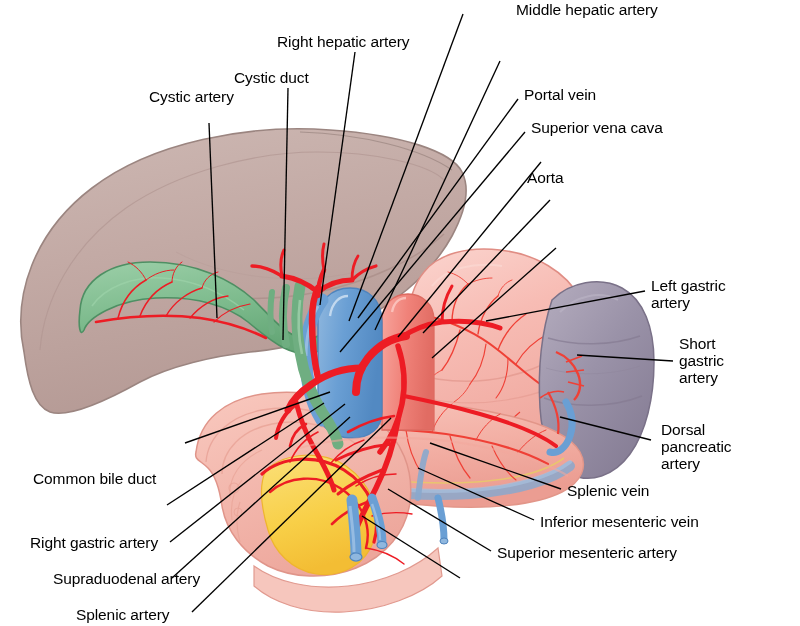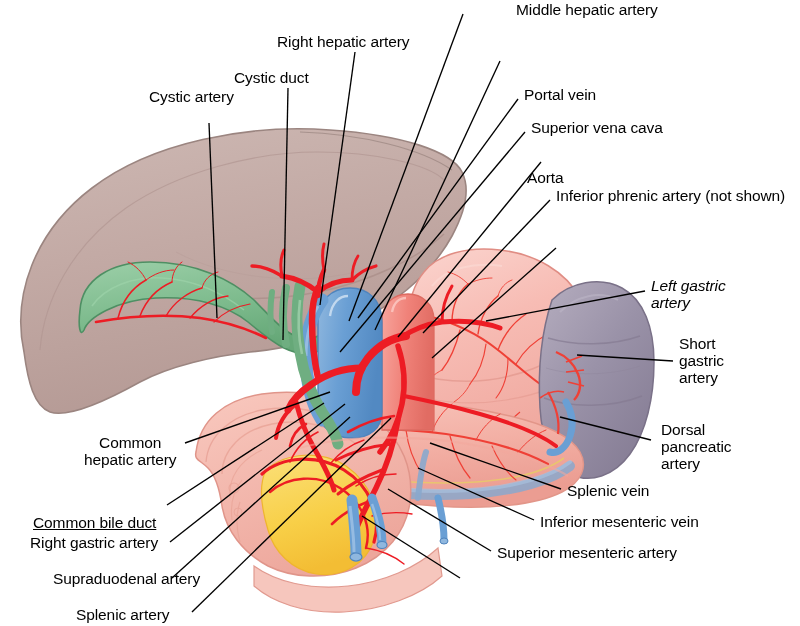--- a/index.html
+++ b/index.html
@@ -326,33 +326,30 @@
     </g>
   </svg>
 
   <div class="lbl" style="left:468px;top:1px;margin-left:48px;">Middle hepatic artery</div>
   <div class="lbl" style="left:277px;top:33px;">Right hepatic artery</div>
   <div class="lbl" style="left:234px;top:69px;">Cystic duct</div>
   <div class="lbl" style="left:524px;top:86px;">Portal vein</div>
   <div class="lbl" style="left:149px;top:88px;">Cystic artery</div>
   <div class="lbl" style="left:531px;top:119px;">Superior vena cava</div>
   <div class="lbl" style="left:527px;top:149px;margin-top:20px;">Aorta</div>
-  <div class="lbl" style="left:556px;top:187px;">Inferior phrenic artery (not shown)</div>
-  <div class="lbl" style="left:651px;top:277px;font-style:italic;">Left gastric
+  <div class="lbl" style="left:651px;top:277px;">Left gastric
 artery</div>
   <div class="lbl" style="left:679px;top:335px;">Short
 gastric
 artery</div>
   <div class="lbl" style="left:661px;top:421px;">Dorsal
 pancreatic
 artery</div>
   <div class="lbl" style="left:567px;top:482px;">Splenic vein</div>
   <div class="lbl" style="left:540px;top:513px;">Inferior mesenteric vein</div>
   <div class="lbl" style="left:497px;top:544px;">Superior mesenteric artery</div>
 
-  <div class="lbl" style="left:84px;top:434px;text-align:center;">Common
-hepatic artery</div>
-  <div class="lbl" style="left:33px;top:514px;text-decoration:underline;">Common bile duct</div>
+  <div class="lbl" style="left:33px;top:470px;">Common bile duct</div>
   <div class="lbl" style="left:30px;top:534px;">Right gastric artery</div>
   <div class="lbl" style="left:15px;top:570px;margin-left:38px;">Supraduodenal artery</div>
   <div class="lbl" style="left:76px;top:606px;">Splenic artery</div>
 
 </div>
 
 </body></html>

